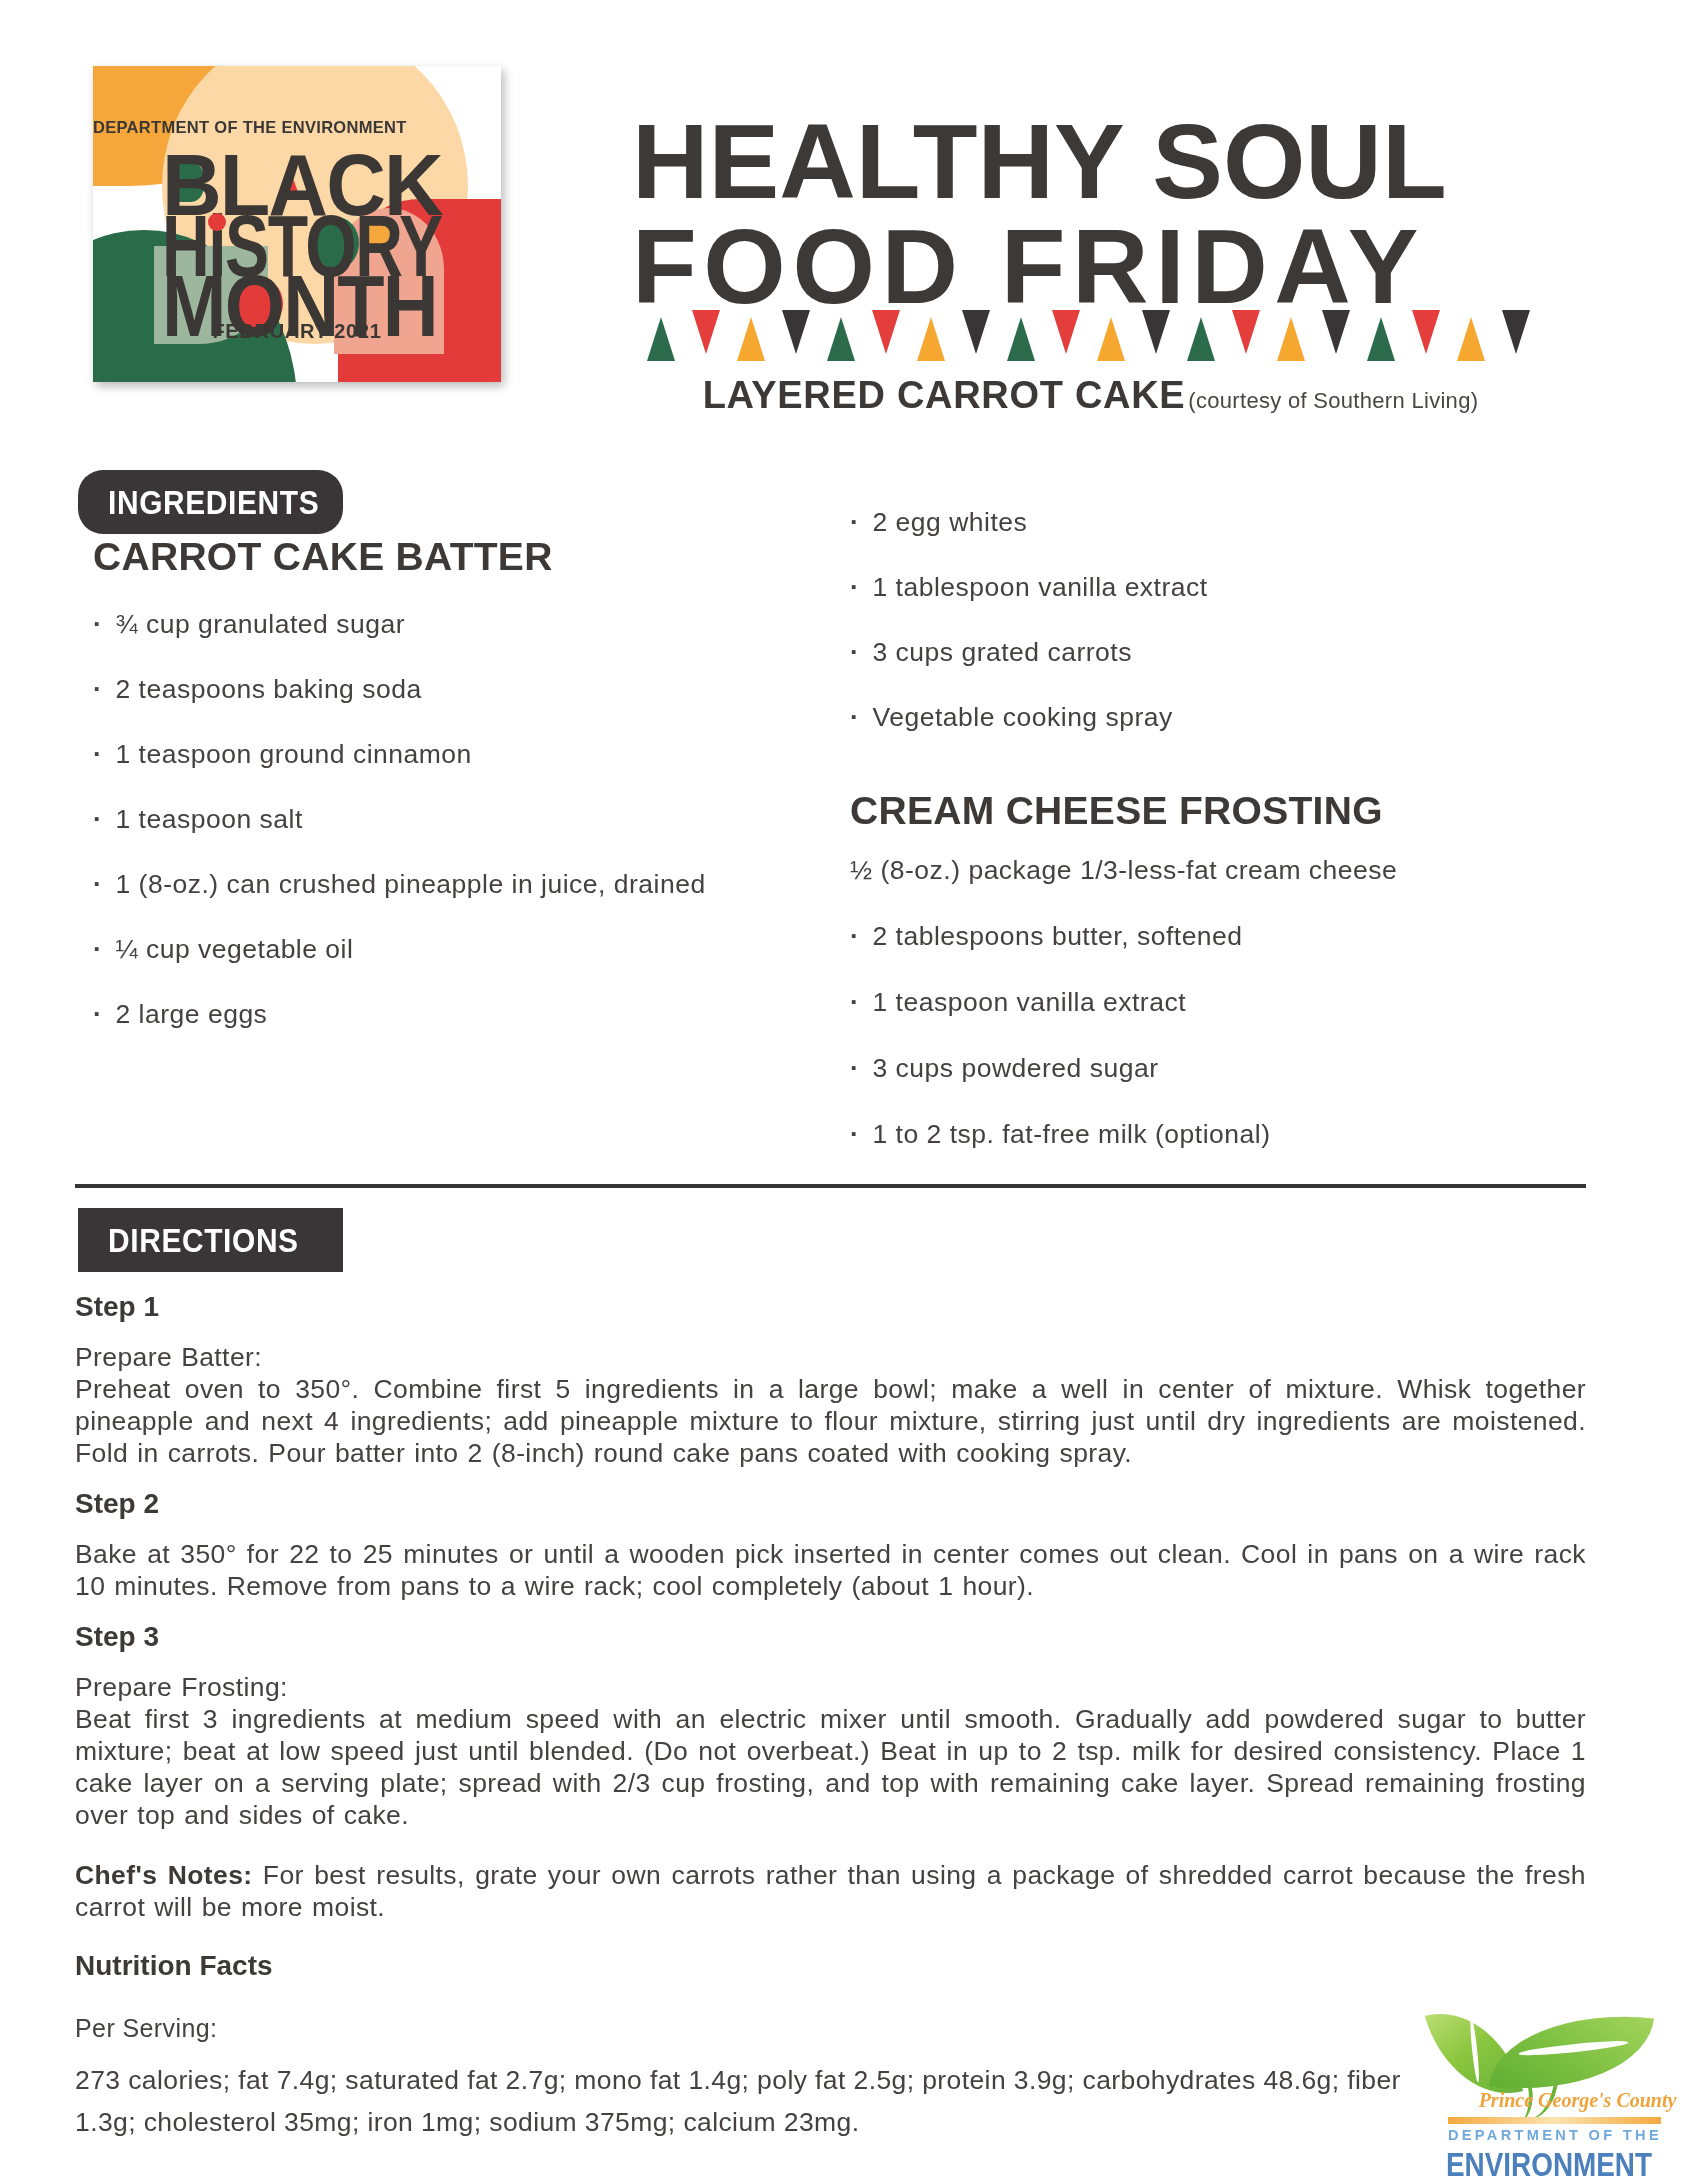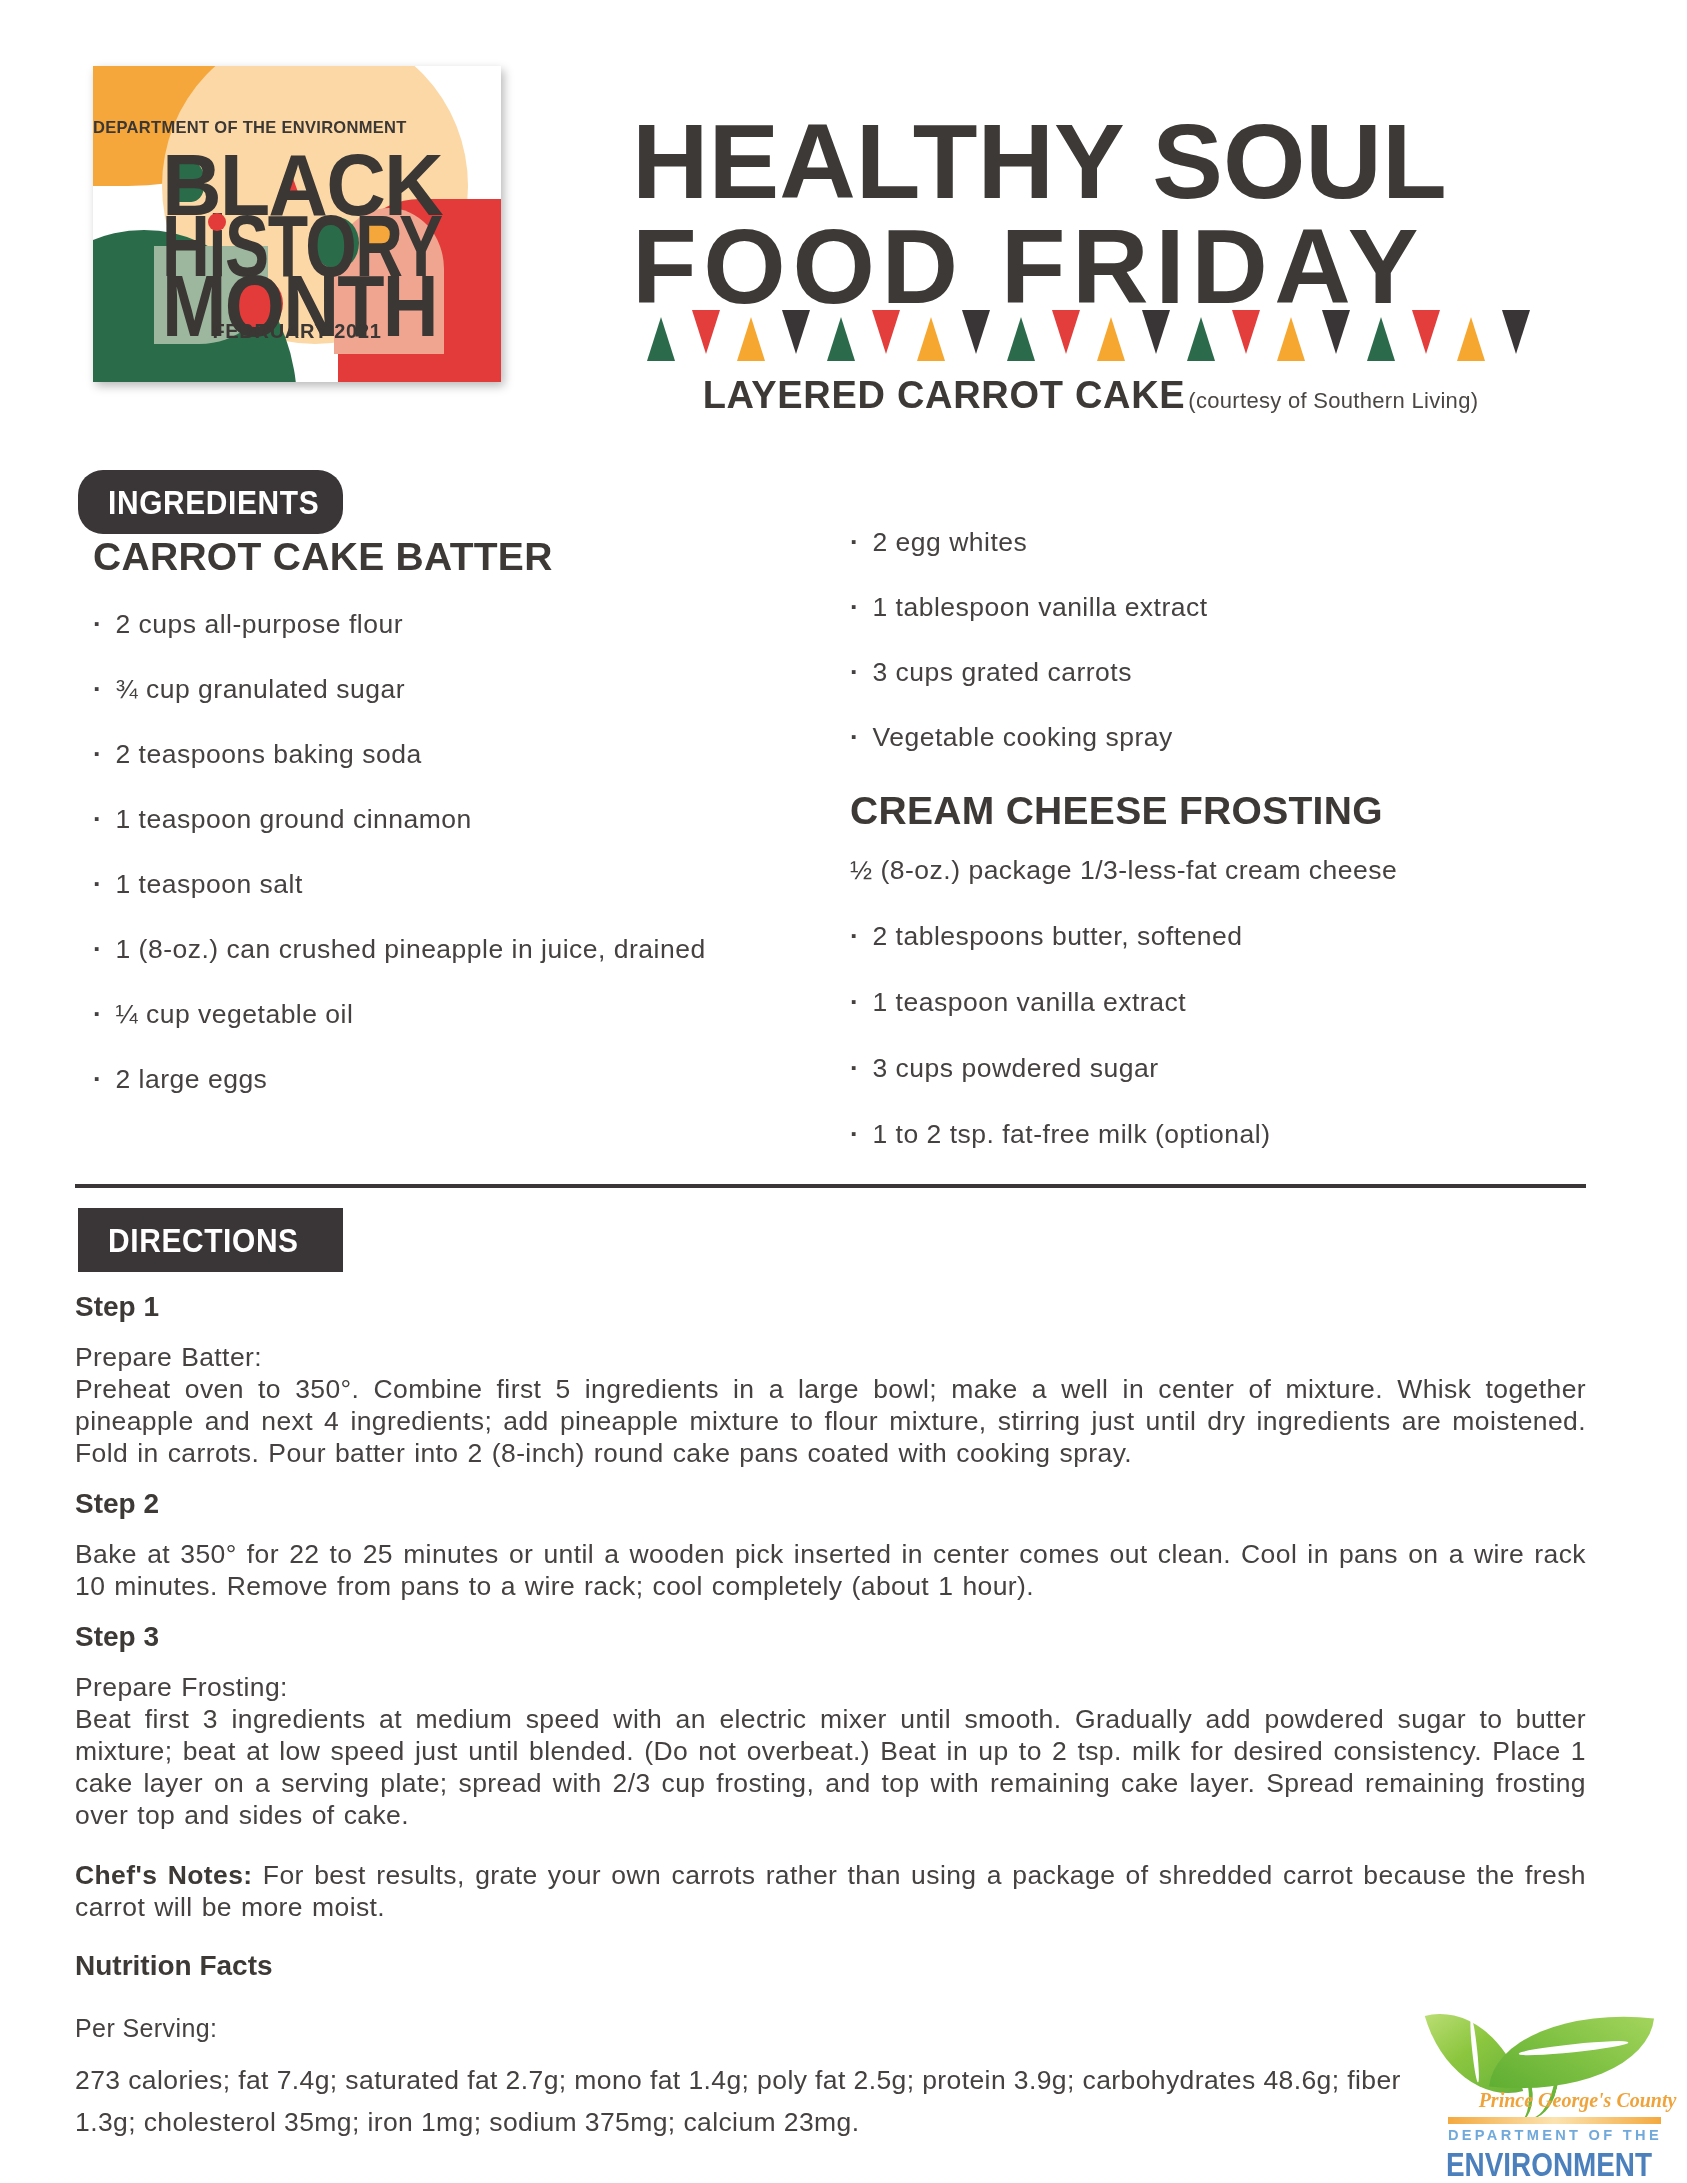--- a/index.html
+++ b/index.html
@@ -54,21 +54,21 @@
                     transform:scaleX(.88);transform-origin:left center;}
   #ingredients-box{top:470px;border-radius:25px;}
   #directions-box{top:1208px;}
 
   
   .subhead{position:absolute;font-weight:bold;font-size:39px;color:#3d3937;letter-spacing:0.3px;white-space:nowrap;}
   #batter-heading{left:93px;top:535px;}
   #frosting-heading{left:850px;top:789px;}
   .ing-list{position:absolute;}
   #batter-left{left:93px;top:609px;}
-  #batter-right{left:850px;top:527px;}
+  #batter-right{left:850px;top:507px;}
   #frosting-list{left:850px;top:855px;}
   .ing-item{height:65px;font-size:26.5px;letter-spacing:0.5px;color:#454140;white-space:nowrap;}
   #frosting-list .ing-item{height:66px;}
   .ing-item .dot::before{content:"·";font-weight:bold;margin-right:13.2px;}
 
   
   .rule{position:absolute;left:75px;top:1184px;width:1511px;height:4px;background:#3a3637;}
   .directions-flow{position:absolute;left:75px;top:1272px;width:1511px;}
   .step-title{font-weight:bold;font-size:28px;color:#3d3937;margin:18.5px 0 0 0;}
   .step-body{font-size:26.5px;line-height:32px;letter-spacing:0.4px;word-spacing:1.3px;
@@ -163,21 +163,20 @@
   <div class="subtitle">
     <span class="name">LAYERED CARROT CAKE</span>
     <span class="credit">(courtesy of Southern Living)</span>
   </div>
 
   <div class="section-box" id="ingredients-box">
     <span>INGREDIENTS</span>
   </div>
   <div class="subhead" id="batter-heading">CARROT CAKE BATTER</div>
   <div class="ing-list" id="batter-left">
-      <div class="ing-item"><span class="dot">2 cups all-purpose flour</span></div>
       <div class="ing-item"><span class="dot">¾ cup granulated sugar</span></div>
       <div class="ing-item"><span class="dot">2 teaspoons baking soda</span></div>
       <div class="ing-item"><span class="dot">1 teaspoon ground cinnamon</span></div>
       <div class="ing-item"><span class="dot">1 teaspoon salt</span></div>
       <div class="ing-item"><span class="dot">1 (8-oz.) can crushed pineapple in juice, drained</span></div>
       <div class="ing-item"><span class="dot">¼ cup vegetable oil</span></div>
       <div class="ing-item"><span class="dot">2 large eggs</span></div>
     </div>
   <div class="ing-list" id="batter-right">
       <div class="ing-item"><span class="dot">2 egg whites</span></div>

